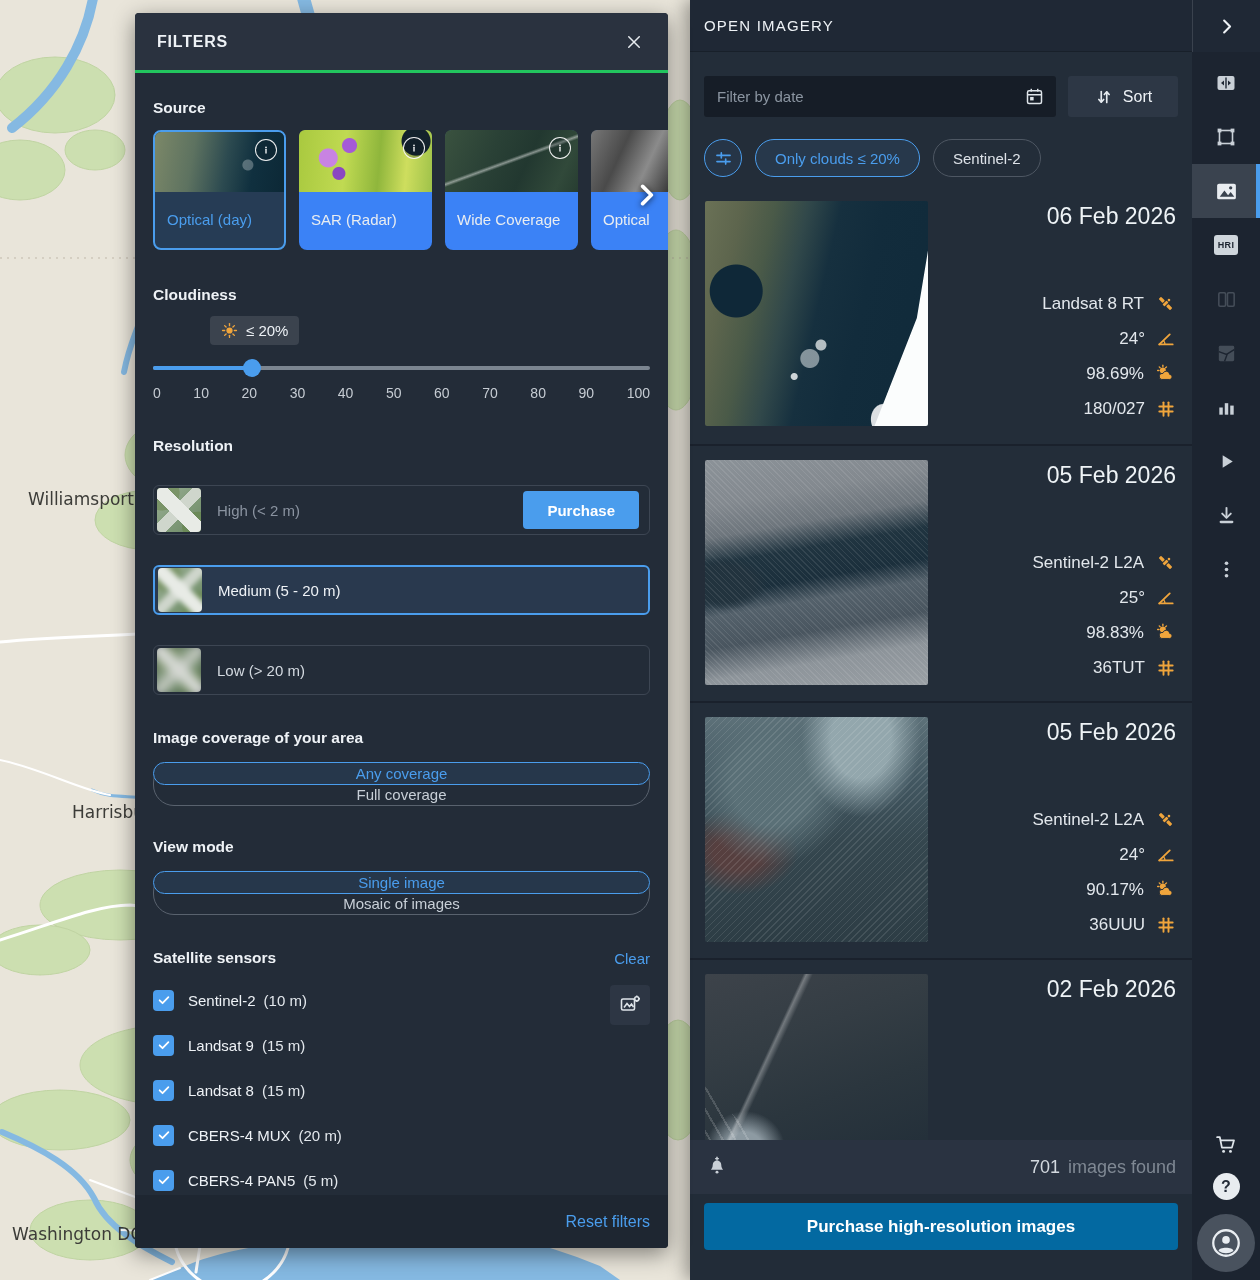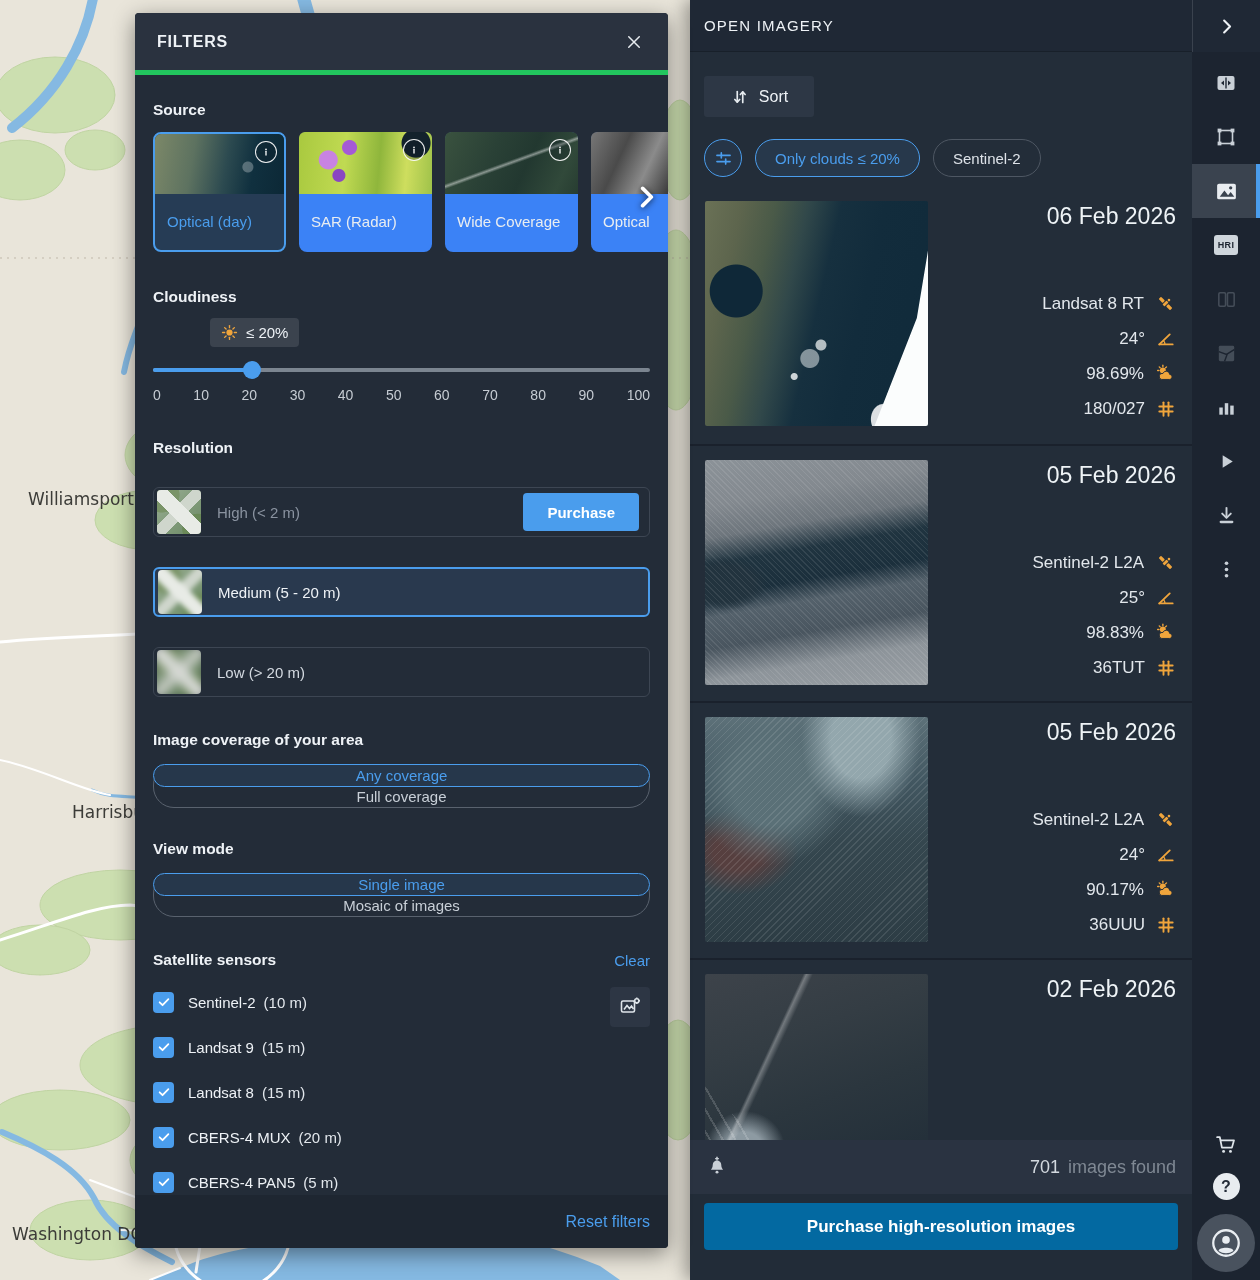--- a/index.html
+++ b/index.html
@@ -7,21 +7,21 @@
   svg{display:block}
   .ic{flex:none}
 
   
   #map{position:absolute;left:0;top:0;z-index:0;}
   .map-label{font-family:"DejaVu Sans",sans-serif;font-size:17px;fill:#3c3c38;}
 
   
   #filters-panel{position:absolute;left:135px;top:13px;width:533px;height:1235px;background:#232c38;
     border-radius:4px;z-index:30;box-shadow:0 6px 22px rgba(0,0,0,.45);overflow:hidden;}
-  .fp-header{height:57px;background:#2a323f;display:flex;align-items:center;padding:0 22px;border-bottom:5px solid #22c55e;}
+  .fp-header{height:57px;background:#2a323f;display:flex;align-items:center;padding:0 22px;border-bottom:3px solid #22c55e;}
   .fp-title{color:#eef2f6;font-size:16px;font-weight:700;letter-spacing:.8px;}
   .fp-close{margin-left:auto;width:24px;height:24px;display:flex;align-items:center;justify-content:center;cursor:pointer;}
   .fp-body{padding:0 18px;position:relative;}
   .sec-h{color:#eef2f6;font-size:15.5px;font-weight:700;}
   .mt26{margin-top:26px}.mt34{margin-top:34px}
 
   
   .src-row{position:relative;display:flex;gap:13px;margin:13px -18px 0 0;overflow:hidden;}
   .src-card{flex:none;width:133px;height:120px;background:#3b82f6;border-radius:8px;box-sizing:border-box;cursor:pointer;}
   .src-card.selected{border:2px solid #4a9ded;background:#263c55;}
@@ -424,20 +424,32 @@
   <div class="fp-footer">
     <span class="link">Reset filters</span>
   </div>
 </div>
 
 <div id="imagery-panel">
   <div class="ip-header">
     <span class="ip-title">OPEN IMAGERY</span>
   </div>
   <div class="ip-controls">
+    <div class="date-input-wrap">
+      <input class="date-input" type="text" placeholder="Filter by date" style="">
+      <span class="cal-ic">
+        <svg width="21" height="21" viewBox="0 0 24 24" fill="none" stroke="#dfe5ea" stroke-width="1.7">
+          <rect x="4" y="5.5" width="16" height="14.5" rx="1.8"></rect>
+              <path d="M4 10 H20"></path>
+          <path d="M8.3 3.2v3.2"></path>
+              <path d="M15.7 3.2v3.2"></path>
+              <rect x="7" y="12.5" width="4" height="4" fill="#dfe5ea" stroke="none"></rect>
+        </svg>
+      </span>
+    </div>
     <button class="sort-btn">
       <svg width="20" height="20" viewBox="0 0 24 24" fill="none" stroke="#e6ebef" stroke-width="2" stroke-linecap="round" stroke-linejoin="round">
         <path d="M8.7 5.5 V18"></path>
             <path d="M5.8 15 l2.9 3.2 2.9-3.2"></path>
         <path d="M15.3 18.5 V6"></path>
             <path d="M12.4 9 l2.9-3.2 2.9 3.2"></path>
       </svg>
       <span>Sort</span>
     </button>
   </div>

